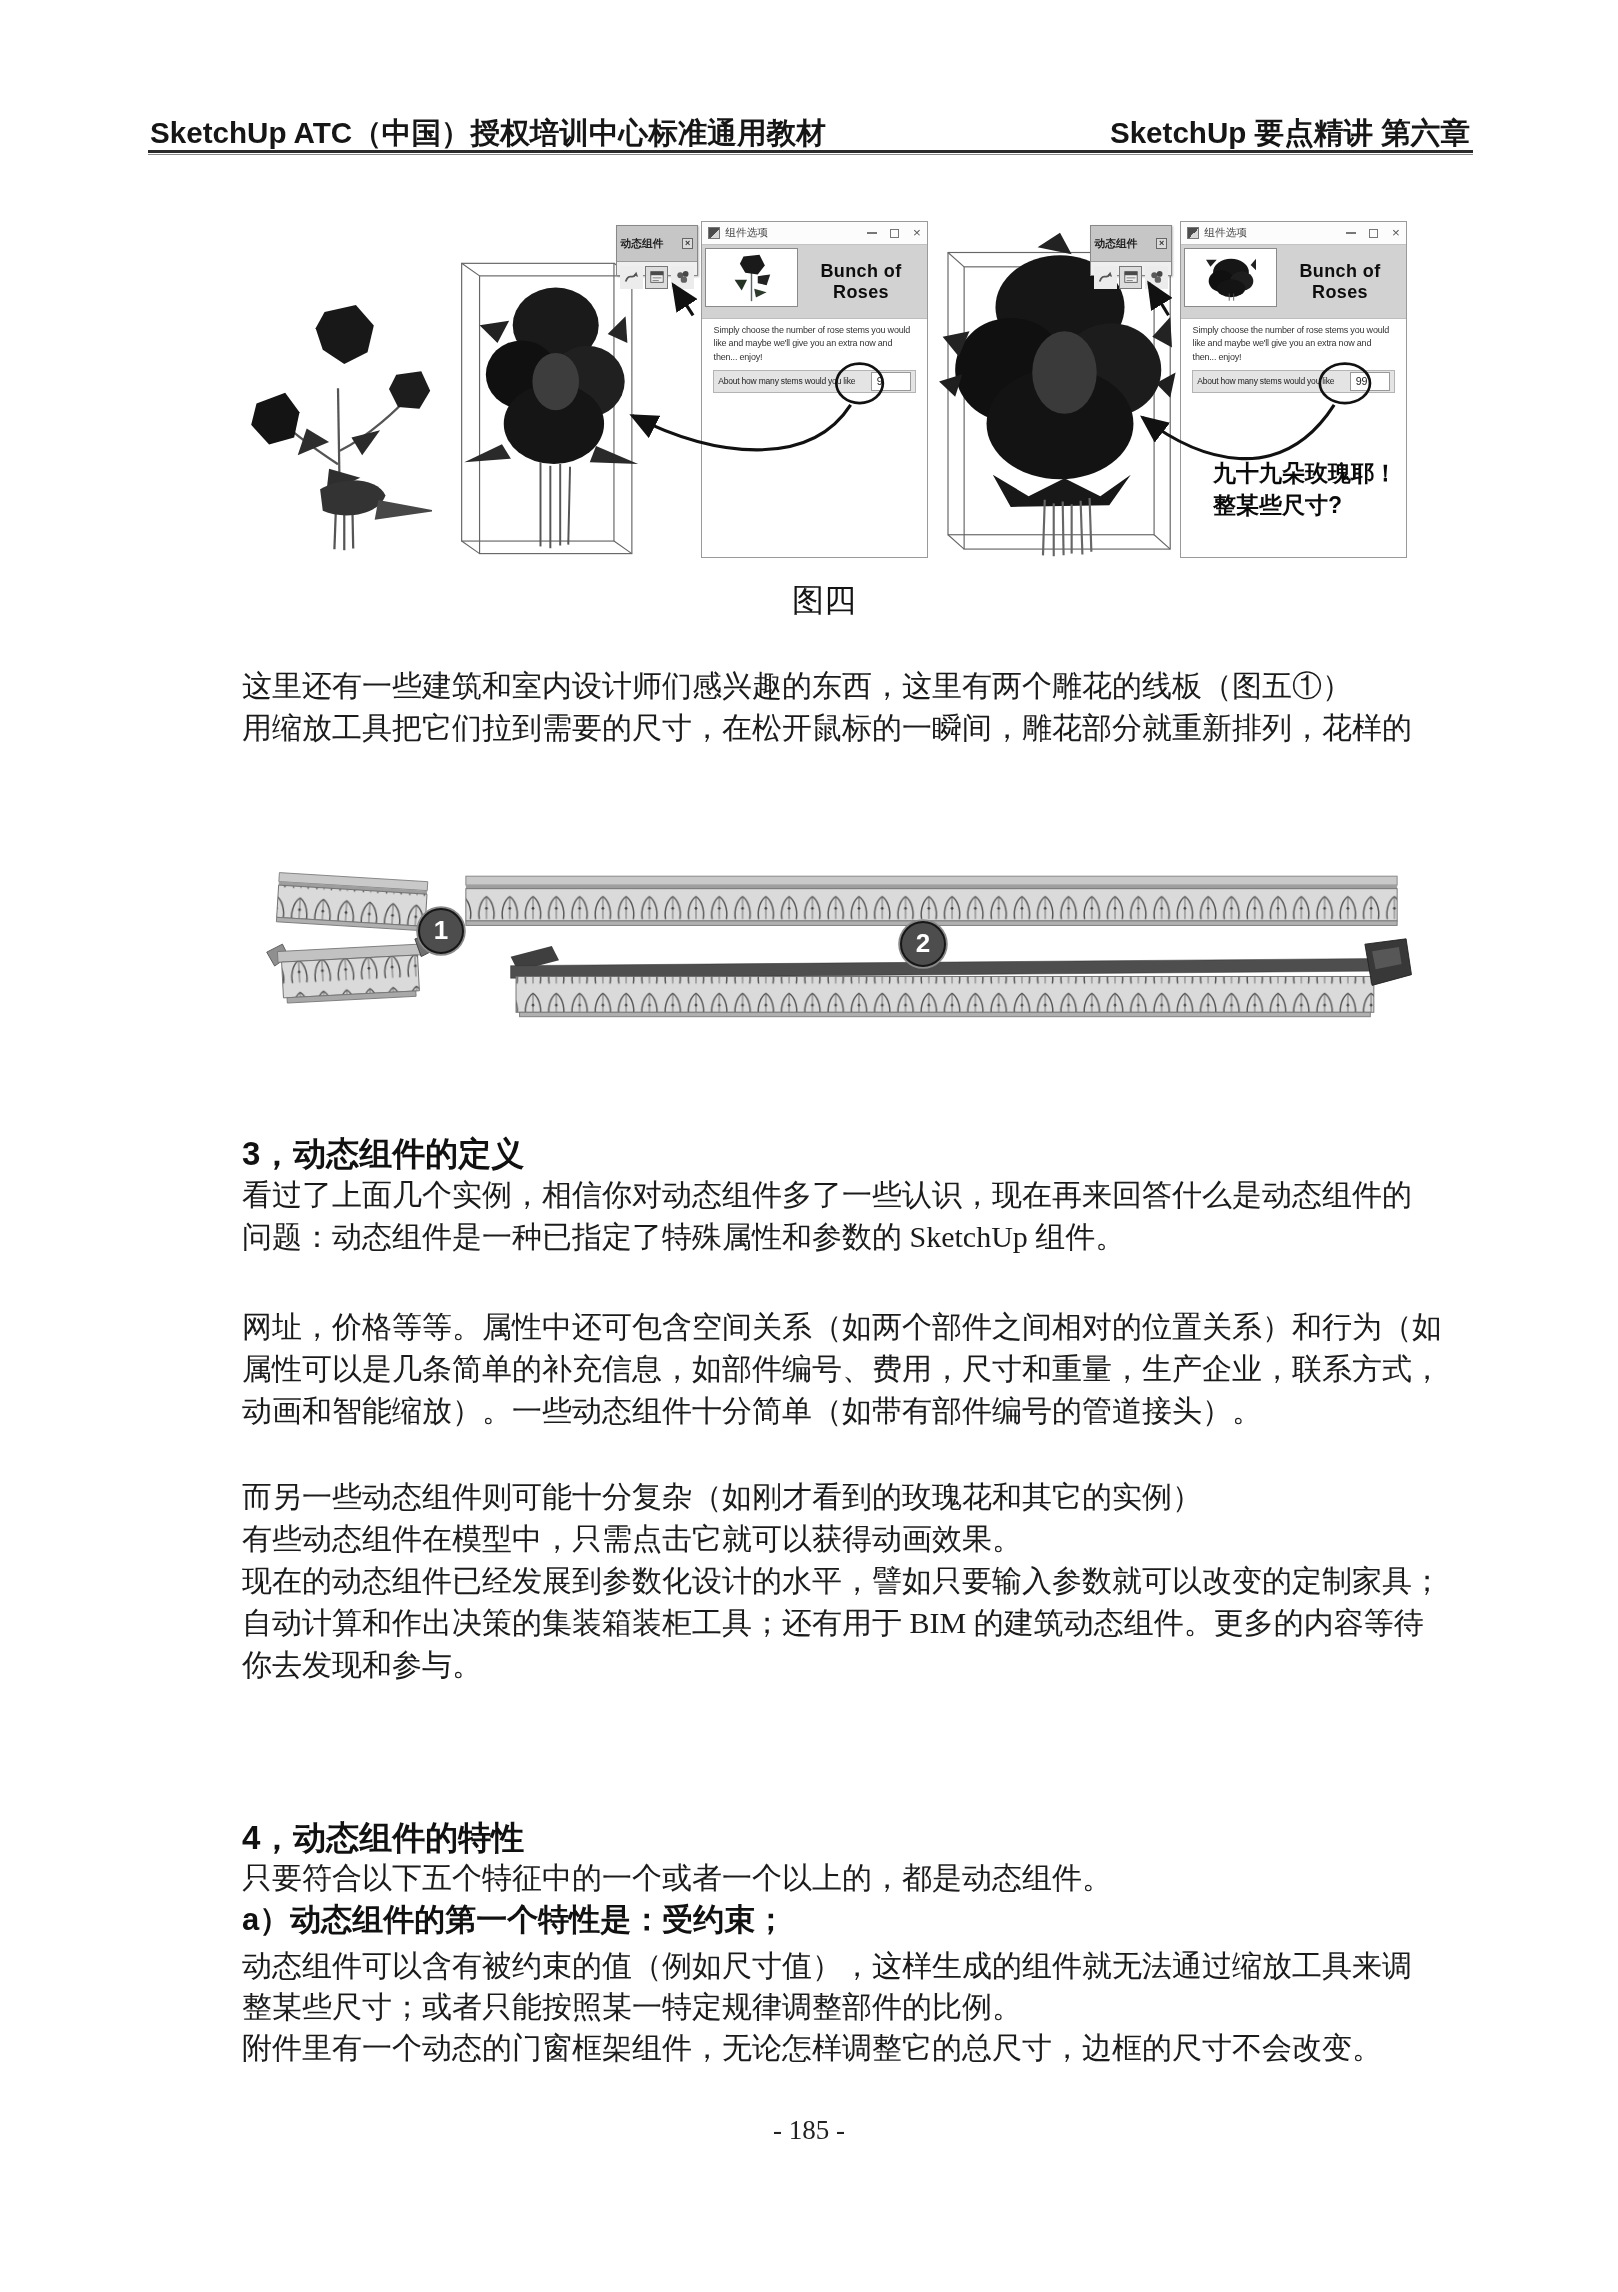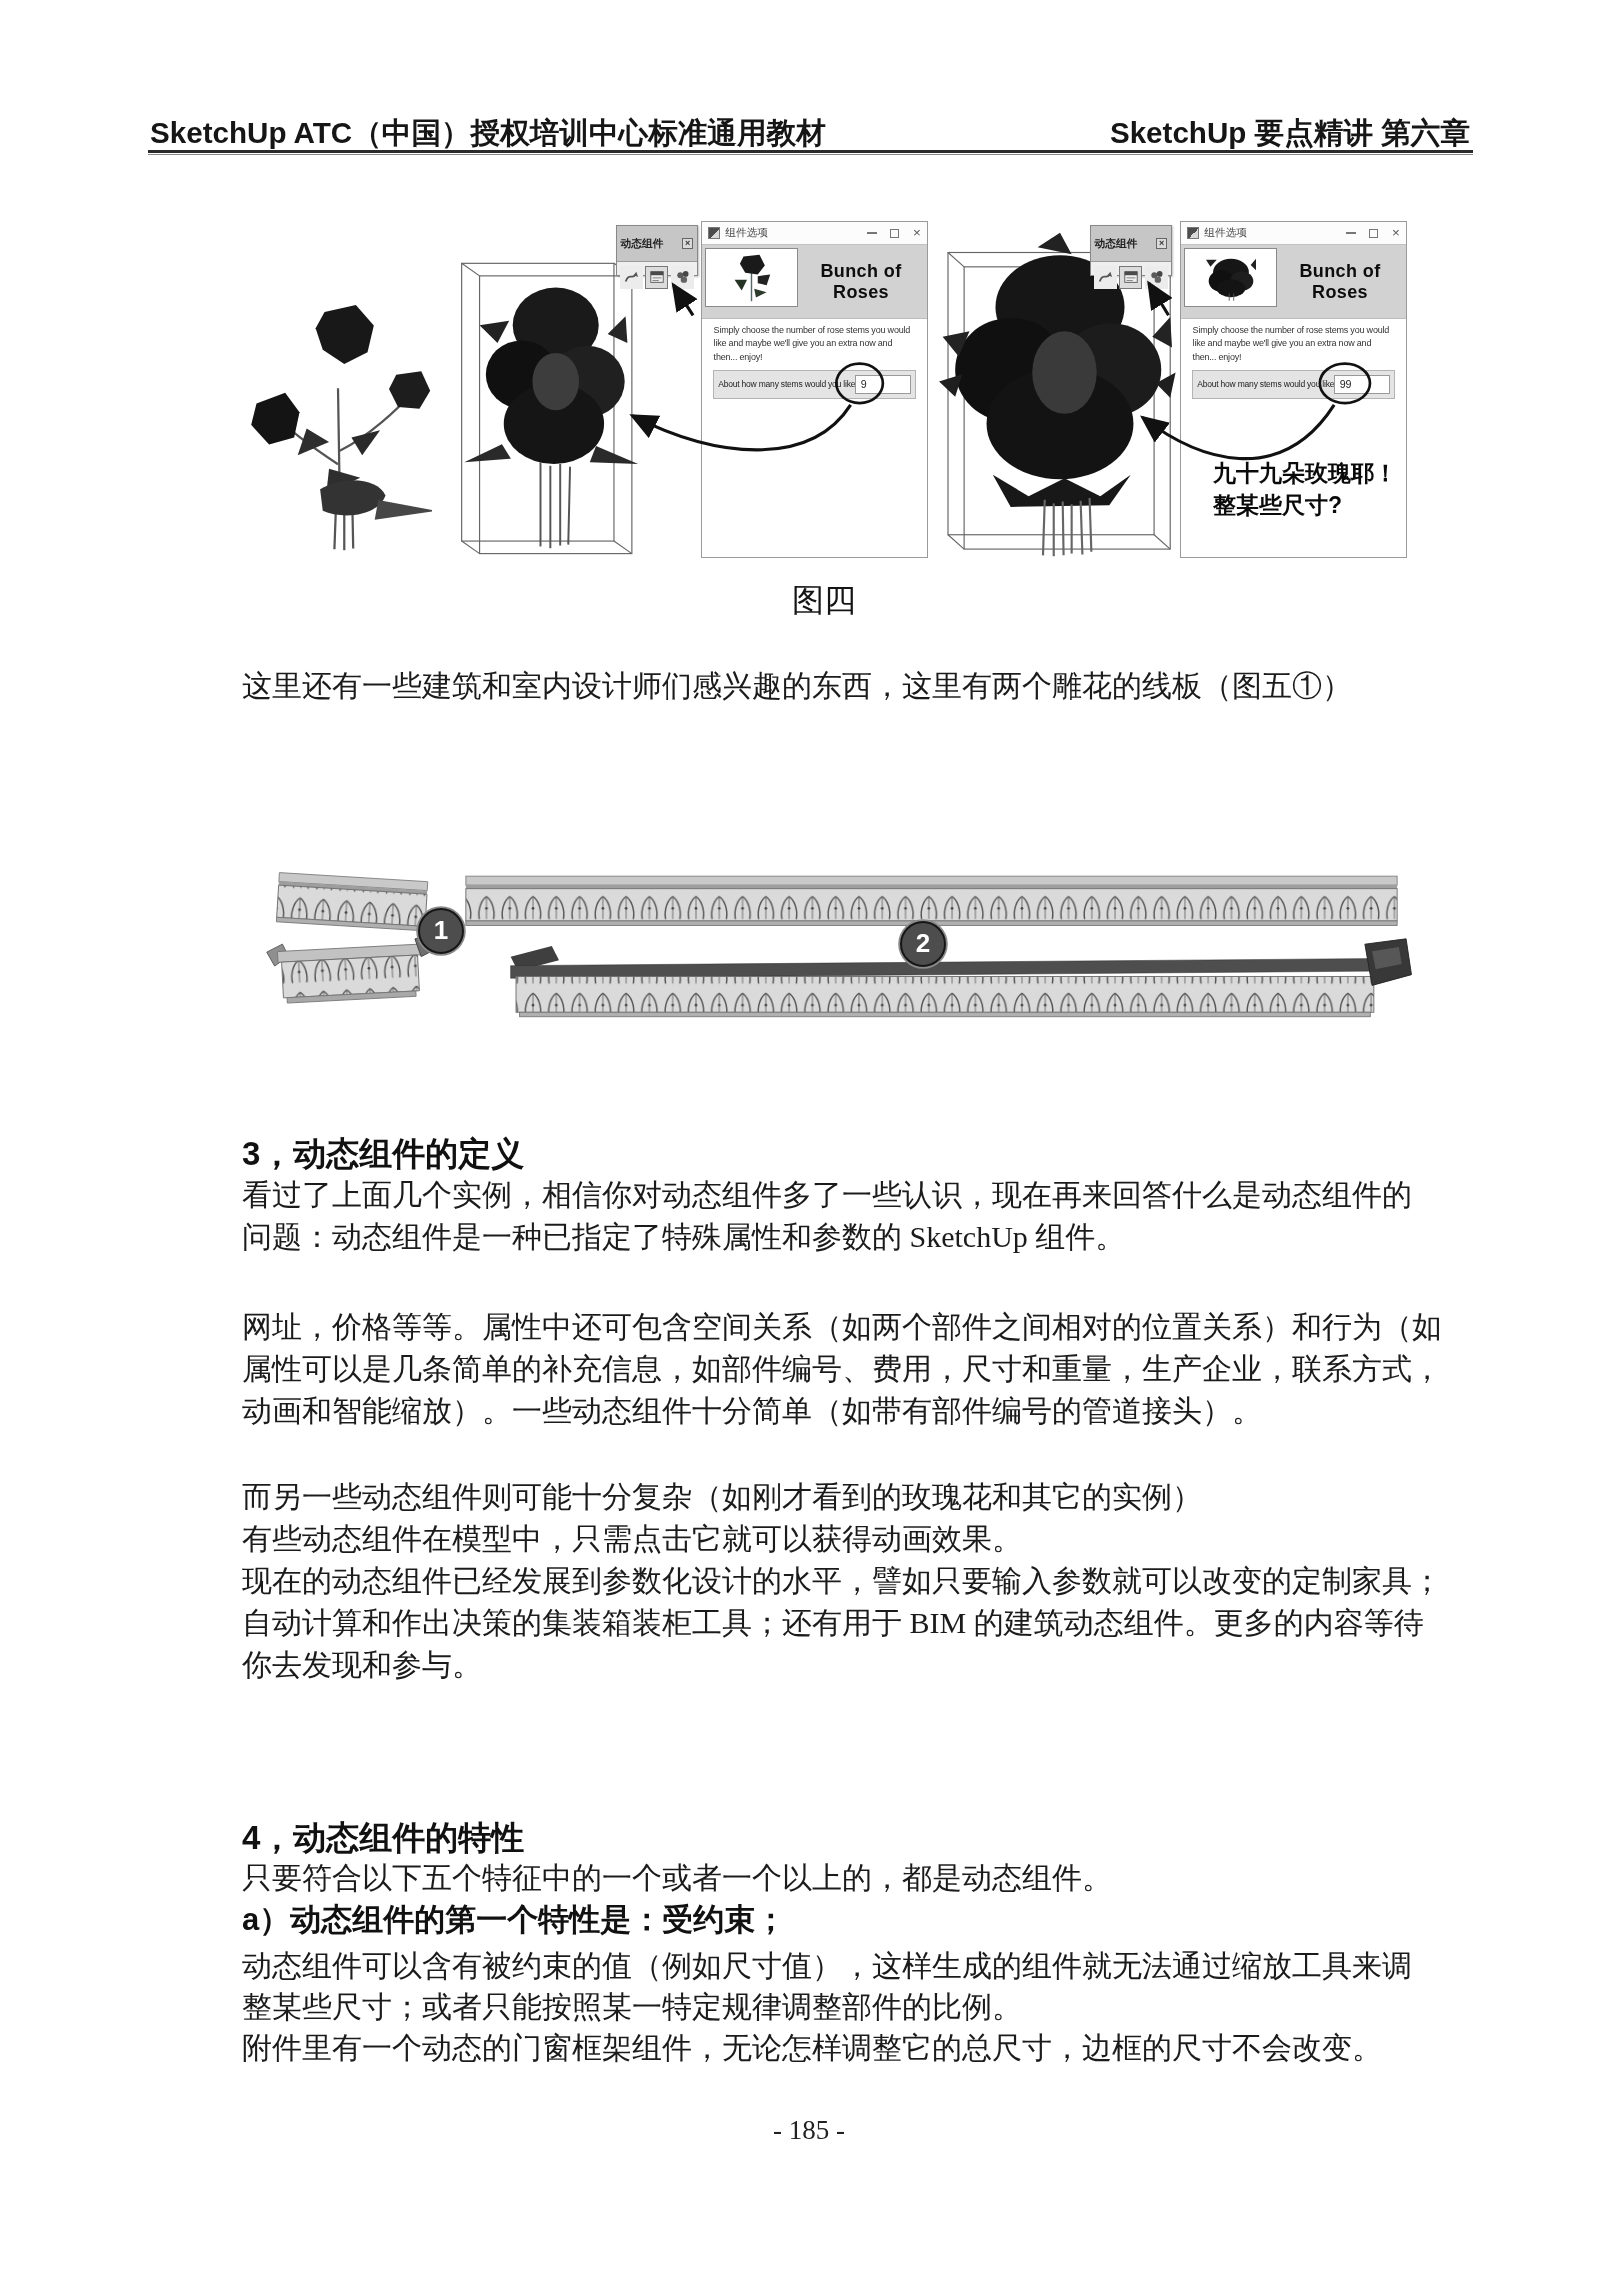--- a/index.html
+++ b/index.html
@@ -35,22 +35,22 @@
   .dlg-title { height:22.4px; display:flex; align-items:center; gap:5.4px; padding:0 6.3px; background:#fcfcfc; font-size:10.7px; color:#444; }
   .win-icon { width:11.6px; height:11.6px; border:0.9px solid #777; background:linear-gradient(135deg,#4d4d4d 55%,#d9d9d9 55%); }
   .dlg-ctls { margin-left:auto; display:flex; align-items:center; gap:13.4px; }
   .ctl-min  { width:9.9px; height:1.8px; background:#777; }
   .ctl-max  { width:9px; height:9px; border:0.9px solid #777; }
   .ctl-close{ font-size:13.4px; color:#555; line-height:1; }
   .dlg-head { height:75px; background:#d2d2d2; border-top:0.9px solid #c2c2c2; border-bottom:0.9px solid #bdbdbd; display:flex; padding:3px; }
   .thumb { width:93px; height:59px; background:#fff; border:0.9px solid #8a8a8a; display:flex; align-items:center; justify-content:center; }
   .dlg-heading { flex:1; text-align:center; padding-top:12.5px; font-weight:bold; font-size:18px; color:#0d0d0d; letter-spacing:0.4px; }
   .dlg-desc { padding:4.5px 11.6px 3.6px; font-size:9px; line-height:13.4px; letter-spacing:-0.2px; color:#333; white-space:nowrap; }
-  .dlg-inputrow { margin:1.8px 10.7px 0; height:29px; background:#e4e4e4; border:0.9px solid #b3b3b3; display:flex; align-items:center; padding:0 4.5px;
-                  font-size:8.5px; letter-spacing:-0.2px; color:#222; white-space:nowrap; }
+  .dlg-inputrow { margin:1.8px 10.7px 0; height:23px; background:#e4e4e4; border:0.9px solid #b3b3b3; display:flex; align-items:center; padding:0 4.5px;
+                  font-size:8.5px; letter-spacing:-0.2px; color:#222; white-space:nowrap;gap:16px; }
   .dlg-input { margin-left:auto; width:66px; height:19px; background:#fff; border:0.9px solid #999; font-size:10.7px; color:#222; padding:2.7px 4.5px; }
   .dlg-note { position:absolute; left:32px; top:235px; font-weight:bold; font-size:23px; line-height:32px; color:#0a0a0a; white-space:nowrap; }
 
   
   .badge { width:46px; height:46px; border-radius:50%; background:#4d4d4d; border:2.7px solid #161616; color:#fff;
            font-family:"Liberation Sans","DejaVu Sans",sans-serif; font-weight:bold; font-size:26px; line-height:40px; text-align:center; z-index:6; box-shadow:0 0 0 1.8px #8a8a8a; }
 
   svg { display:block; }
 </style>
 </head>
@@ -282,20 +282,21 @@
     <ellipse cx="960" cy="428" rx="26" ry="22" stroke="#111" stroke-width="3" fill="none"></ellipse>
     <ellipse cx="1502" cy="428" rx="28" ry="22" stroke="#111" stroke-width="3" fill="none"></ellipse>
     <path d="M950 452 C905 522 800 512 706 464" stroke="#111" stroke-width="3.5" fill="none" marker-end="url(#ah)"></path>
     <path d="M1490 452 C1430 545 1338 514 1276 466" stroke="#111" stroke-width="3.5" fill="none" marker-end="url(#ah)"></path>
   </svg>
 
   <div class="abs caption" style="top:579px;">图四</div>
 
   <div class="abs bodyblock" style="left:242px; top:665px;">
     <div>这里还有一些建筑和室内设计师们感兴趣的东西，这里有两个雕花的线板（图五①）</div>
+    <div>用缩放工具把它们拉到需要的尺寸，在松开鼠标的一瞬间，雕花部分就重新排列，花样的</div>
   </div>
 
   <svg class="abs" style="left:242px; top:858px;" width="1182" height="193" viewBox="0 0 1320 215">
     <defs>
       <pattern id="carve" width="26" height="36" patternUnits="userSpaceOnUse">
         <rect width="26" height="36" fill="#dadada"></rect>
         <path d="M5 32 C3 20 8 10 13 7 C18 10 23 20 21 32" stroke="#555" stroke-width="1.6" fill="none"></path>
         <line x1="13" y1="7" x2="13" y2="32" stroke="#666" stroke-width="1"></line>
         <circle cx="13" cy="20" r="1.5" fill="#444"></circle>
       </pattern>

